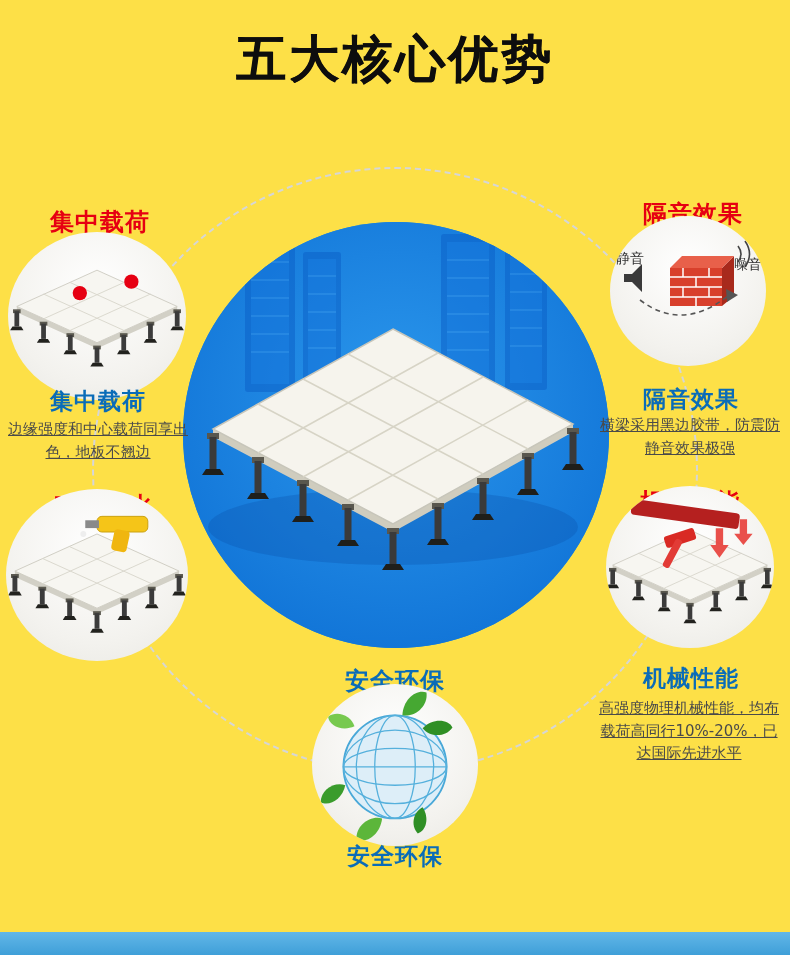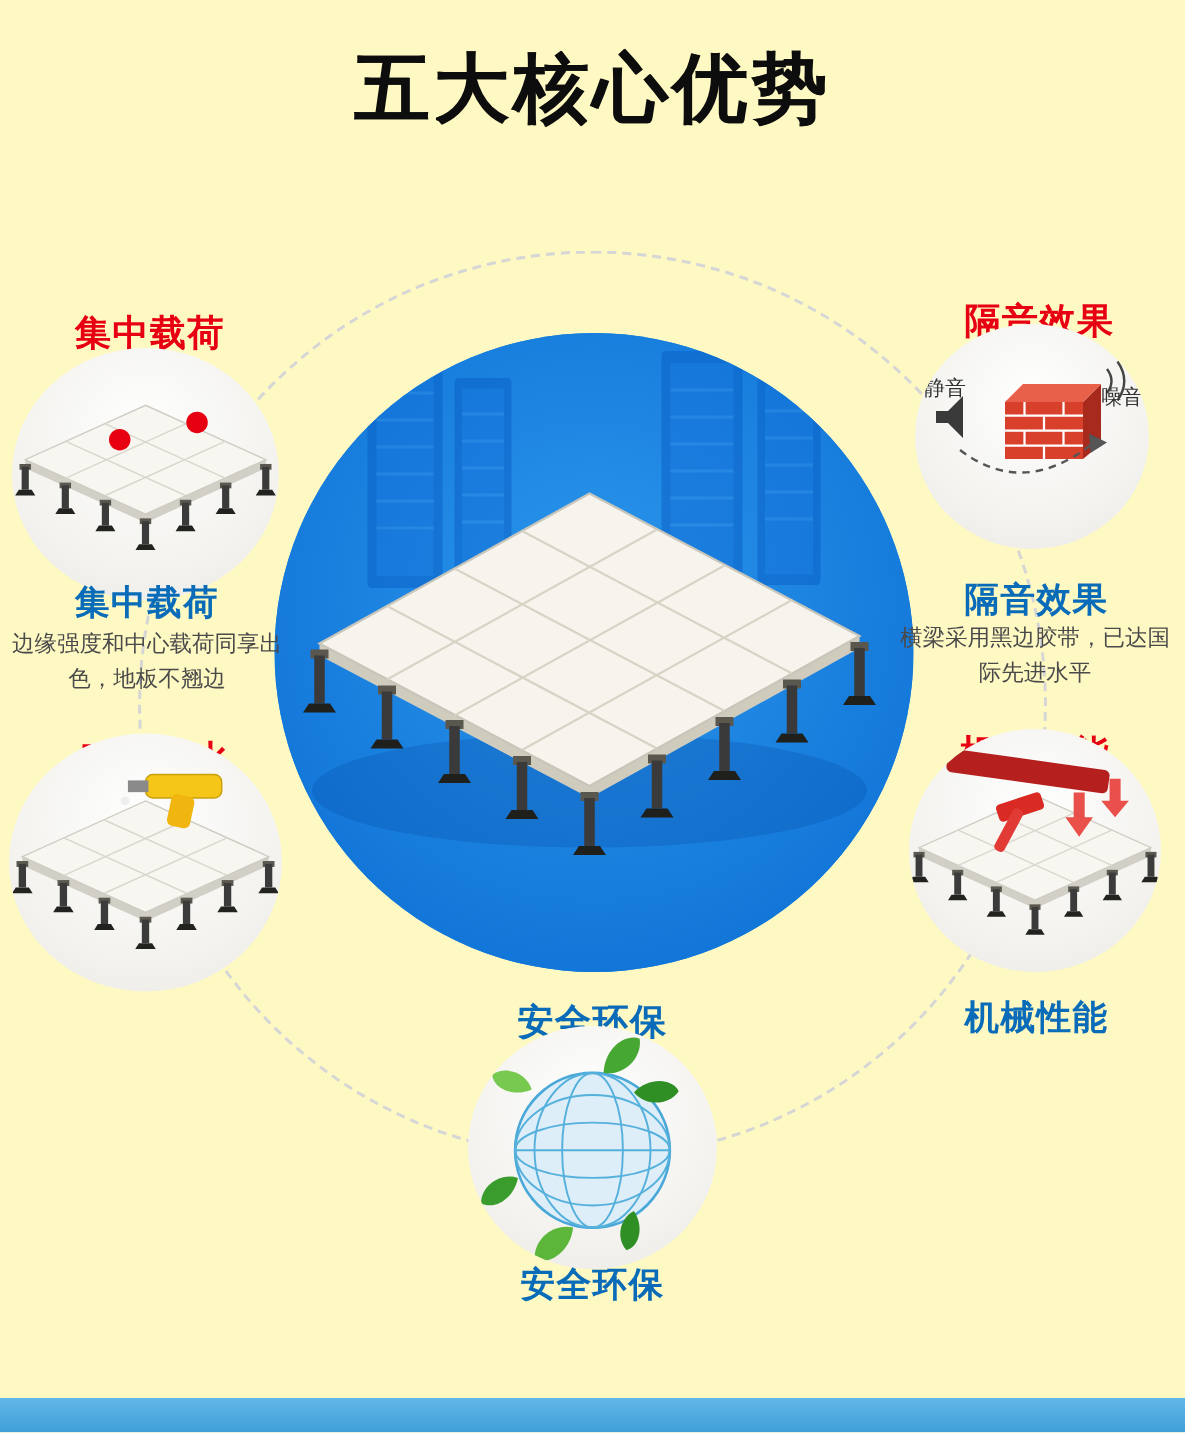--- a/index.html
+++ b/index.html
@@ -1,17 +1,17 @@
 <!DOCTYPE html>
 <html><head>
 <meta charset="utf-8">
 <style>
   html,body{margin:0;padding:0;background:#ffffff;}
   .page{
-    position:relative;width:790px;height:955px;background:#fef9c3;overflow:hidden;
+    position:relative;width:790px;height:955px;background:#fde047;overflow:hidden;
     font-family:"DejaVu Sans","Liberation Sans",sans-serif;
   }
   
   .title{
     position:absolute;top:26px;left:0;width:100%;text-align:center;
     font-size:50px;font-weight:900;color:#0d0d0d;letter-spacing:3px;
     text-shadow:0.6px 0 0 #0d0d0d;
   }
   .subtitle{
     position:absolute;top:94px;left:0;width:100%;text-align:center;
@@ -38,20 +38,21 @@
     background:radial-gradient(circle at 50% 35%, #ffffff 0%, #f3f2ee 65%, #e9e8e3 100%);
   }
   .fcircle svg{display:block;width:100%;height:100%;}
   .heading{
     position:absolute;z-index:2;font-size:23px;font-weight:bold;color:#0a6cb8;
     text-align:center;letter-spacing:1px;
   }
   .bodytext{
     position:absolute;z-index:2;font-size:15px;color:#4a4a4a;line-height:1.5;
     text-align:center;
+    text-decoration:underline;
   }
   
   .badge-load{left:35px;top:206px;width:130px;}
   .circle-load{left:8px;top:232px;width:178px;height:168px;}
   .heading-load{left:0px;top:386px;width:196px;}
   .body-load{left:8px;top:418px;width:180px;}
   
   .badge-sound{left:618px;top:198px;width:150px;}
   .circle-sound{left:610px;top:216px;width:156px;height:150px;}
   .heading-sound{left:600px;top:384px;width:182px;}
@@ -172,21 +173,21 @@
       <rect x="60" y="52" width="52" height="38" fill="#d8402c"></rect>
       <path d="M60,61h52 M60,71h52 M60,81h52" stroke="#ffffff" stroke-width="1.5"></path>
       <path d="M73,52v9 M99,52v9 M86,61v10 M73,71v10 M99,71v10 M86,81v9" stroke="#ffffff" stroke-width="1.5"></path>
       <path d="M128,30 q6,8 0,16 M135,25 q9,13 0,26" stroke="#444" stroke-width="1.6" fill="none"></path>
       <polygon points="14,58 22,58 32,48 32,76 22,66 14,66" fill="#3a3a3a"></polygon>
       <path d="M30,84 Q72,116 118,80" stroke="#555" stroke-width="1.6" stroke-dasharray="5 4" fill="none"></path>
       <polygon points="116,73 128,79 117,86" fill="#555"></polygon>
     </svg>
   </div>
   <div class="heading heading-sound">隔音效果</div>
-  <div class="bodytext body-sound">横梁采用黑边胶带，已达国际先进水平</div>
+  <div class="bodytext body-sound">横梁采用黑边胶带，防震防静音效果极强</div>
 
   <div class="badge badge-glue">贴面胶水</div>
   <div class="fcircle circle-glue">
     <svg viewBox="0 0 176 176">
       <defs>
         <g id="legb">
           <rect x="-4" y="3" width="8" height="4" fill="#5a584f"></rect>
           <rect x="-2.5" y="5" width="5" height="16" fill="#3b3b3b"></rect>
           <polygon points="-7,25 7,25 4.5,21 -4.5,21" fill="#22221e"></polygon>
         </g>
@@ -236,20 +237,21 @@
         <rect x="60" y="50" width="34" height="13" rx="3" fill="#d92a24" transform="rotate(-18 77 56)"></rect>
         <rect x="72" y="58" width="8" height="34" rx="3" fill="#e23b36" transform="rotate(28 76 60)"></rect>
       </g>
       <g fill="#e8423c" opacity="0.92">
         <polygon points="116,46 124,46 124,64 130,64 120,78 110,64 116,64"></polygon>
         <polygon points="142,36 150,36 150,52 156,52 146,64 136,52 142,52"></polygon>
       </g>
     </svg>
   </div>
   <div class="heading heading-mech">机械性能</div>
+  <div class="bodytext body-mech">高强度物理机械性能，均布载荷高同行10%-20%，已达国际先进水平</div>
 
   <div class="badge blue badge-eco">安全环保</div>
   <div class="fcircle circle-eco">
     <svg viewBox="0 0 176 176">
       <circle cx="88" cy="90" r="56" fill="#ddeef8" stroke="#49a8d8" stroke-width="2"></circle>
       <g fill="none" stroke="#55b0dc" stroke-width="1.4">
         <ellipse cx="88" cy="90" rx="56" ry="20"></ellipse>
         <ellipse cx="88" cy="90" rx="56" ry="40"></ellipse>
         <ellipse cx="88" cy="90" rx="22" ry="56"></ellipse>
         <ellipse cx="88" cy="90" rx="42" ry="56"></ellipse>

